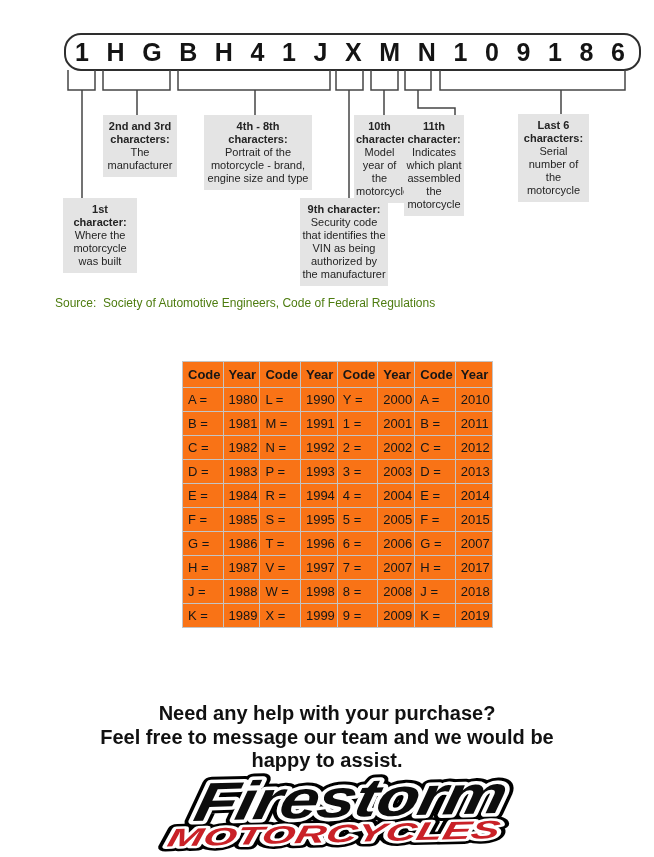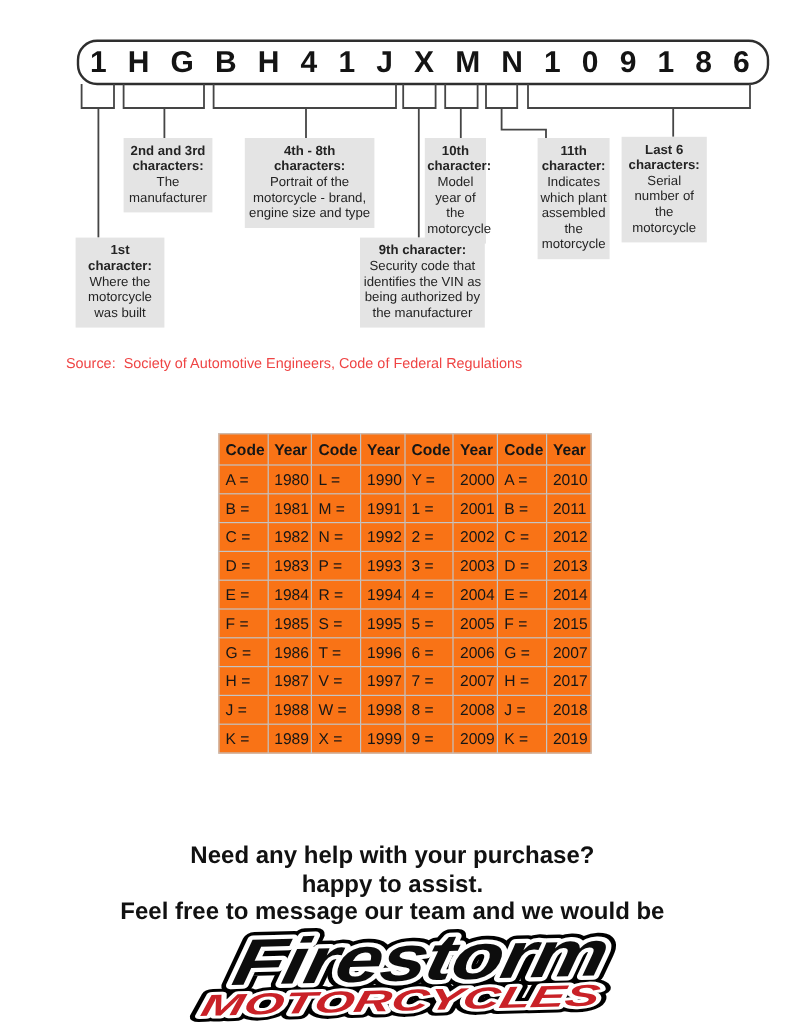--- a/index.html
+++ b/index.html
@@ -26,21 +26,21 @@
   .ann {
     position: absolute; background: #e4e4e4; color: #242424;
     text-align: center; font-size: 11px; line-height: 13px;
     padding: 5px 2px; box-sizing: border-box;
   }
   .ann-title { font-weight: bold; }
 
   
   .source-note {
     position: absolute; left: 55px; top: 296px;
-    font-size: 12px; white-space: pre-wrap; color: #ef4444;
+    font-size: 12px; white-space: pre-wrap; color: #4d7c0f;
   }
 
   
   .year-table {
     position: absolute; left: 182px; top: 361px;
     border-collapse: collapse; font-size: 13px; color: #161616;
     background: #f97316;
   }
   .year-table th, .year-table td {
     border: 1px solid #c4c4c4; text-align: left;
@@ -112,31 +112,31 @@
   <div class="ann" style="left:103px; top:115px; width:74px;">
     <div class="ann-title">2nd and 3rd characters:</div>
     <div class="ann-body">The manufacturer</div>
   </div>
 
   <div class="ann" style="left:204px; top:115px; width:108px;">
     <div class="ann-title">4th - 8th characters:</div>
     <div class="ann-body">Portrait of the motorcycle - brand, engine size and type</div>
   </div>
 
-  <div class="ann" style="left:300px; top:198px; width:104px;">
+  <div class="ann" style="left:300px; top:198px; width:88px;">
     <div class="ann-title">9th character:</div>
     <div class="ann-body">Security code that identifies the VIN as being authorized by the manufacturer</div>
   </div>
 
   <div class="ann" style="left:354px; top:115px; width:51px;">
     <div class="ann-title">10th character:</div>
     <div class="ann-body">Model year of the motorcycle</div>
   </div>
 
-  <div class="ann" style="left:448px; top:115px; width:60px;">
+  <div class="ann" style="left:404px; top:115px; width:60px;">
     <div class="ann-title">11th character:</div>
     <div class="ann-body">Indicates which plant assembled the motorcycle</div>
   </div>
 
   <div class="ann" style="left:518px; top:114px; width:71px;">
     <div class="ann-title">Last 6 characters:</div>
     <div class="ann-body">Serial number of the motorcycle</div>
   </div>
 
   <div class="source-note">Source:  Society of Automotive Engineers, Code of Federal Regulations</div>
@@ -253,22 +253,22 @@
           <td class="c-code">9 =</td>
           <td class="c-year">2009</td>
           <td class="c-code">K =</td>
           <td class="c-year">2019</td>
         </tr>
       </tbody>
   </table>
 
   <div class="help-text">
     <div>Need any help with your purchase?</div>
+    <div>Feel free to message our team and we would be</div>
     <div>happy to assist.</div>
-    <div>Feel free to message our team and we would be</div>
   </div>
 
   <div class="logo-wrap">
     <svg width="400" height="86" viewBox="0 0 400 86">
       <g transform="translate(8,2) rotate(-1.5,200,42) skewX(-14)">
         <text class="lt lt-brand" x="62" y="46" textLength="310" lengthAdjust="spacingAndGlyphs" fill="none" stroke="#000000" stroke-width="13" stroke-linejoin="round">Firestorm</text>
         <text class="lt lt-sub" x="42" y="71" textLength="332" lengthAdjust="spacingAndGlyphs" fill="none" stroke="#000000" stroke-width="10" stroke-linejoin="round">MOTORCYCLES</text>
         <text class="lt lt-brand" x="62" y="46" textLength="310" lengthAdjust="spacingAndGlyphs" fill="none" stroke="#ffffff" stroke-width="7" stroke-linejoin="round">Firestorm</text>
         <text class="lt lt-brand" x="62" y="46" textLength="310" lengthAdjust="spacingAndGlyphs" fill="#0d0d0d">Firestorm</text>
         <text class="lt lt-sub" x="42" y="71" textLength="332" lengthAdjust="spacingAndGlyphs" fill="none" stroke="#ffffff" stroke-width="5" stroke-linejoin="round">MOTORCYCLES</text>

